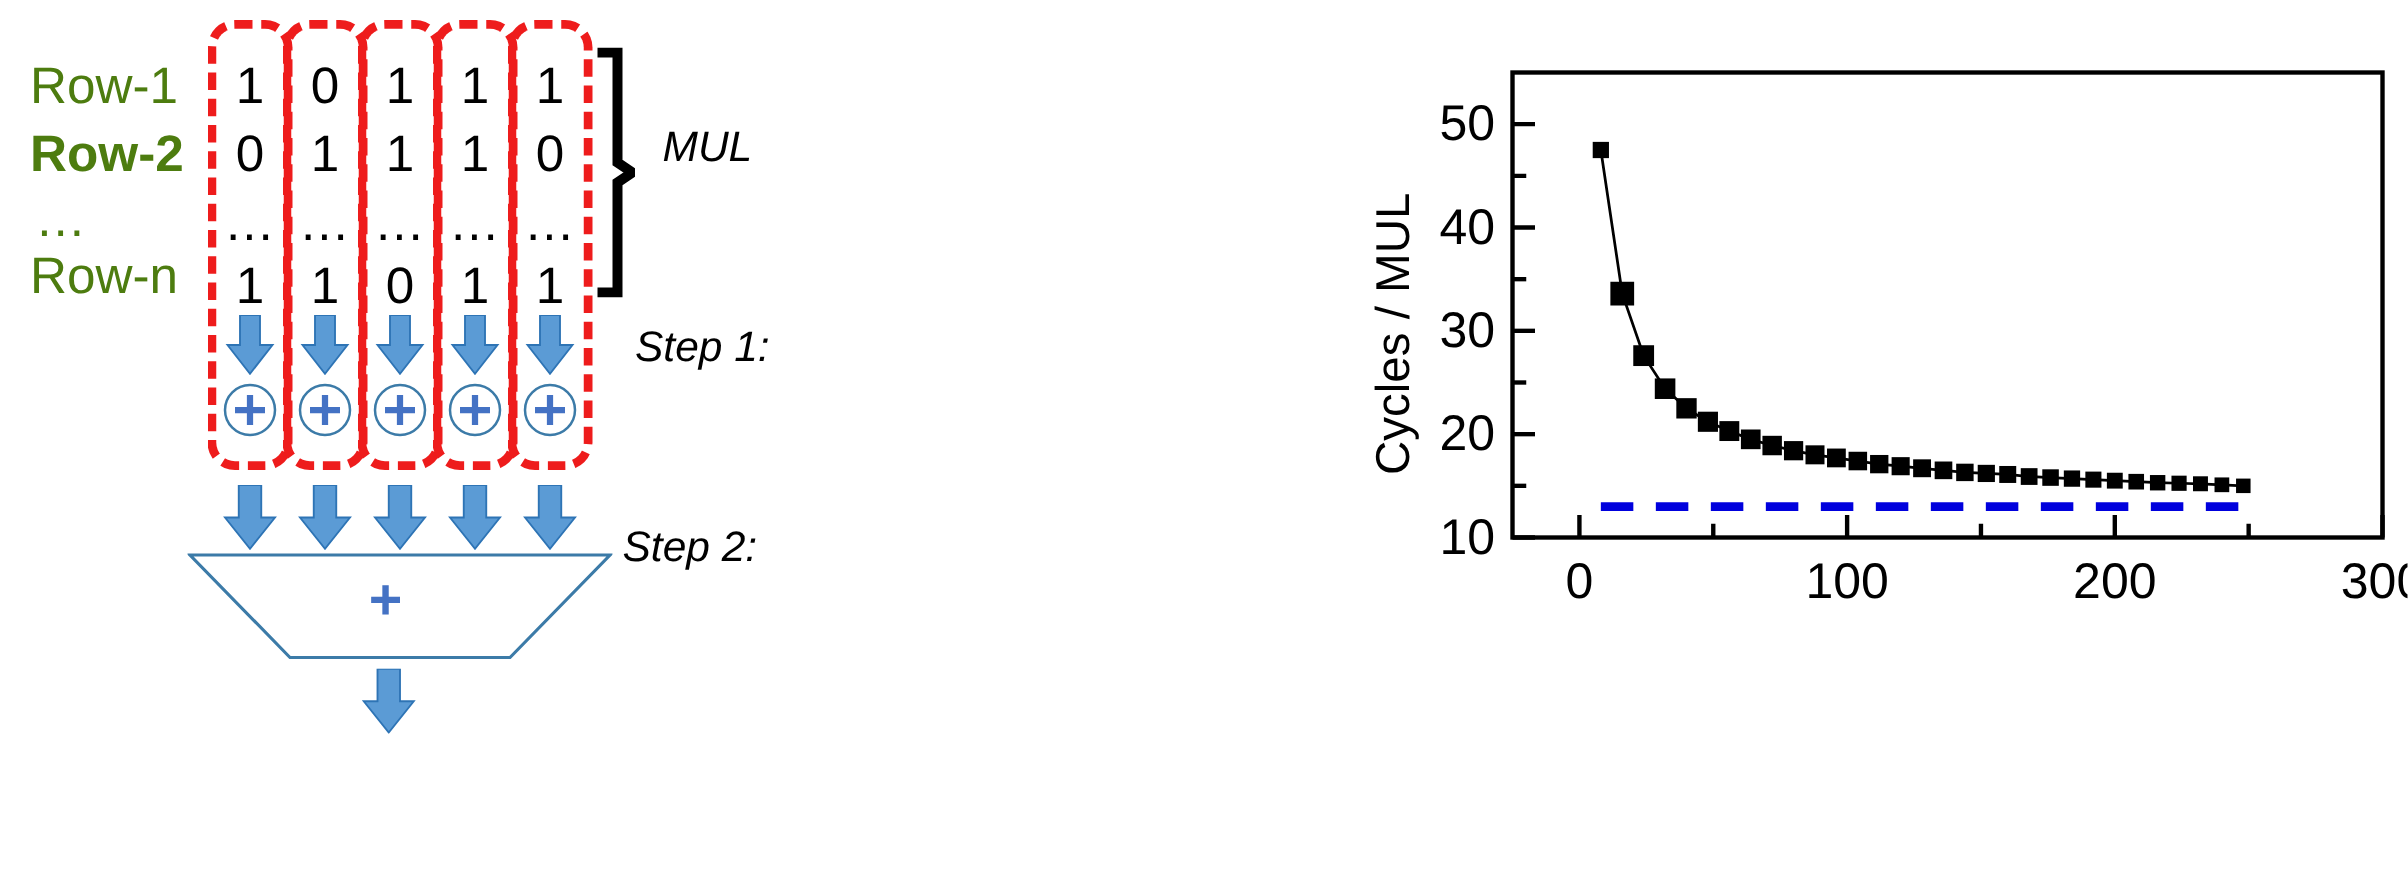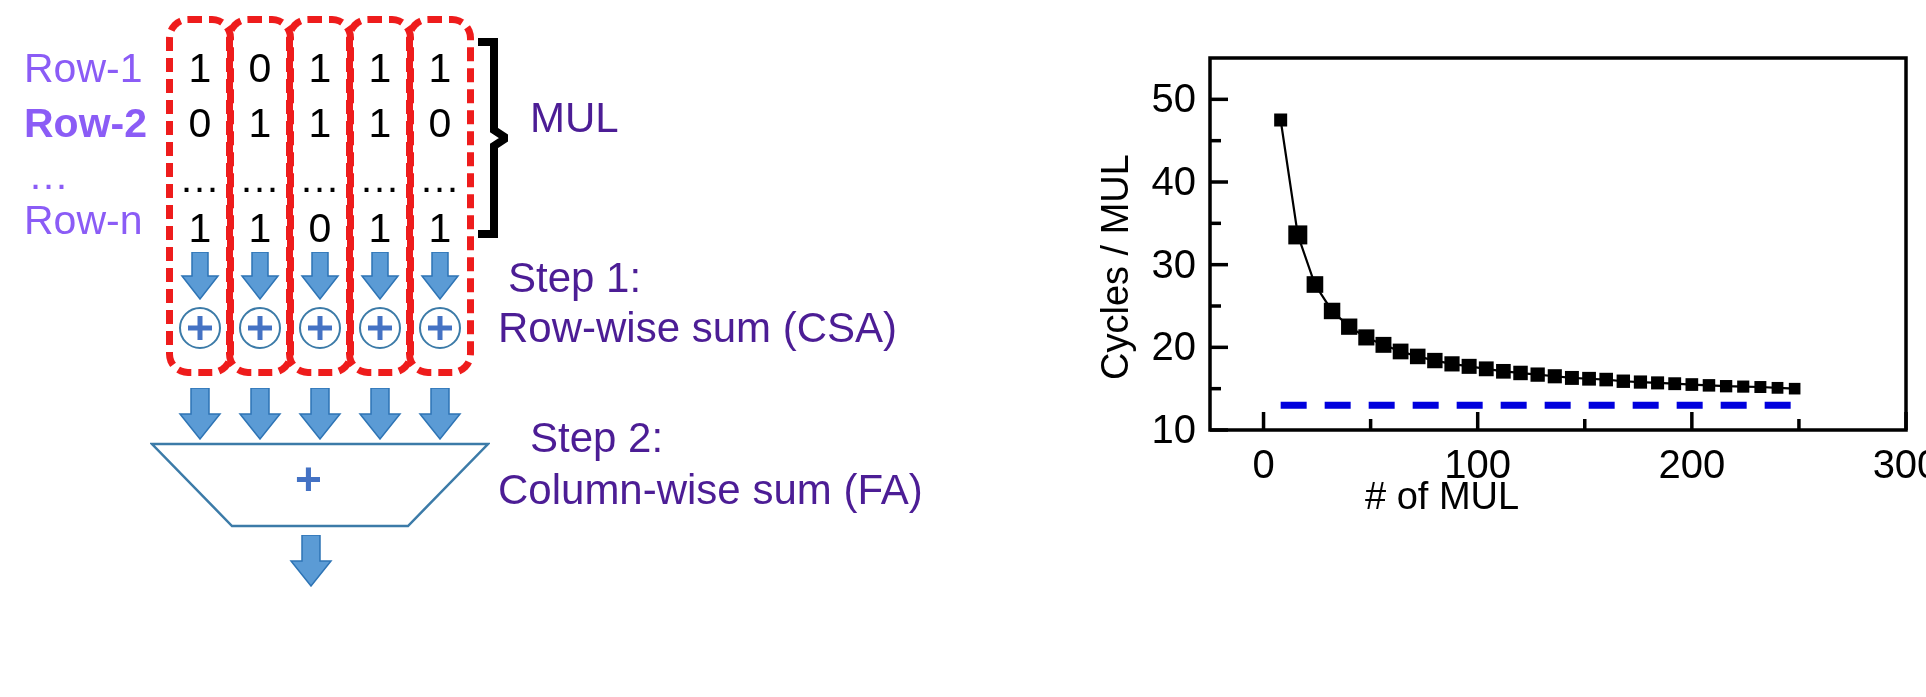--- a/index.html
+++ b/index.html
@@ -4,40 +4,40 @@
 <style>
   html,body{margin:0;padding:0;background:#ffffff;}
   body{width:1926px;height:697px;position:relative;overflow:hidden;
        font-family:"Liberation Sans",sans-serif;color:#000;}
 
   .stage{position:absolute;left:0;top:0;width:1926px;height:697px;}
 
   
   #left-diagram{position:absolute;left:0;top:0;width:1060px;height:697px;}
 
-  .row-label{position:absolute;font-size:41px;line-height:41px;color:#8b5cf6;
+  .row-label{position:absolute;font-size:41px;line-height:41px;color:#4d7c0f;
              white-space:nowrap;text-align:left;}
 
   
   .col-box{position:absolute;border:7px dashed #ee1c1c;border-radius:22px;
            box-sizing:border-box;background:transparent;}
 
   .bit{position:absolute;font-size:41px;line-height:41px;text-align:center;
        width:56px;color:#000;}
   .ellip{position:absolute;font-size:41px;line-height:41px;text-align:center;
          width:56px;color:#000;letter-spacing:1px;}
 
   
   .arrow{position:absolute;}
   .plus-circle{position:absolute;}
 
   .brace{position:absolute;}
 
-  .side-text{position:absolute;font-size:42px;line-height:52px;color:#4c1d95;
-             white-space:nowrap;}
+  .side-text{position:absolute;font-size:34px;line-height:52px;color:#000000;
+             white-space:nowrap;font-style:italic;}
 
   
   #chart{position:absolute;left:1060px;top:0;width:866px;height:697px;}
   .ax-label{position:absolute;font-size:38px;color:#000;white-space:nowrap;}
   .ylabel-rot{position:absolute;font-size:38px;color:#000;white-space:nowrap;
               transform:rotate(-90deg);transform-origin:0 0;}
 </style>
 </head>
 <body>
 
@@ -142,24 +142,22 @@
       <polygon points="13,0 31,0 31,26 42,26 22,51 2,26 13,26" fill="#5b9bd5" stroke="#2e74b5" stroke-width="1.5"></polygon>
     </svg>
 
     <svg class="brace" style="left:472px;top:38px;" width="36" height="200" viewBox="0 0 36 200">
       <path d="M6 4 L22 4 L22 92 L34 100 L22 108 L22 196 L6 196" fill="none" stroke="#000000" stroke-width="8" stroke-linejoin="miter"></path>
     </svg>
 
     <div class="side-text" style="left:530px;top:92px;">MUL</div>
 
     <div class="side-text" style="left:508px;top:252px;">Step 1:</div>
-    <div class="side-text" style="left:498px;top:302px;">Row-wise sum (CSA)</div>
-
-    <div class="side-text" style="left:498px;top:412px;margin-left:32px;">Step 2:</div>
-    <div class="side-text" style="left:498px;top:464px;">Column-wise sum (FA)</div>
+
+    <div class="side-text" style="left:498px;top:412px;">Step 2:</div>
   </div>
 
   <div id="chart">
     <svg id="chart-svg" width="866" height="560" viewBox="0 0 866 560" style="position:absolute;left:0;top:10px;">
         <rect x="150" y="48" width="696" height="372" fill="none" stroke="#000" stroke-width="3.5"></rect>
         <line x1="150" y1="420" x2="168" y2="420" stroke="#000" stroke-width="3.5"></line>
         <text x="136" y="433" text-anchor="end" font-family="&quot;Liberation Sans&quot;, sans-serif" font-size="40" fill="#000">10</text>
         <line x1="150" y1="337.33333333333337" x2="168" y2="337.33333333333337" stroke="#000" stroke-width="3.5"></line>
         <text x="136" y="350.33333333333337" text-anchor="end" font-family="&quot;Liberation Sans&quot;, sans-serif" font-size="40" fill="#000">20</text>
         <line x1="150" y1="254.66666666666669" x2="168" y2="254.66666666666669" stroke="#000" stroke-width="3.5"></line>
@@ -213,16 +211,15 @@
         <rect x="659.9507692307693" y="370.02666666666664" width="12.32" height="12.32" fill="#000000" stroke="none"></rect>
         <rect x="677.1730769230769" y="370.53000000000003" width="12.14" height="12.14" fill="#000000" stroke="none"></rect>
         <rect x="694.3953846153846" y="371.0333333333333" width="11.96" height="11.96" fill="#000000" stroke="none"></rect>
         <rect x="711.6176923076923" y="371.95000000000005" width="11.780000000000001" height="11.780000000000001" fill="#000000" stroke="none"></rect>
         <rect x="728.84" y="372.8666666666667" width="11.600000000000001" height="11.600000000000001" fill="#000000" stroke="none"></rect>
         <path d="M220.67 395.20 L738.92 395.20" fill="none" stroke="#0000dd" stroke-width="7" stroke-dasharray="26 18"></path>
       </svg>
 
     <div class="ylabel-rot" style="left:34px;top:380px;">Cycles / MUL</div>
 
-    <div class="ax-label" style="left:305px;top:475px;"># of MUL</div>
   </div>
 
 </div>
 
 </body></html>

